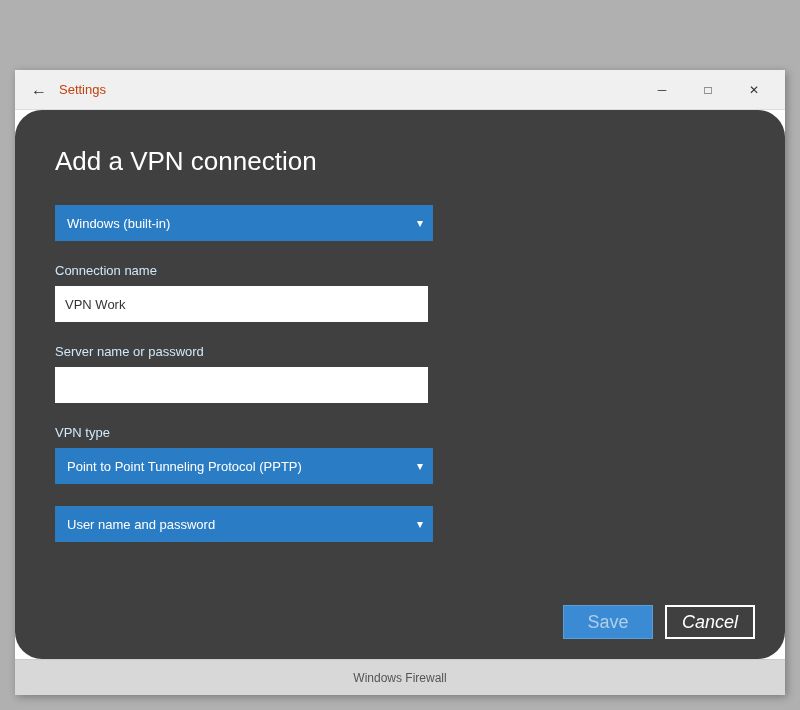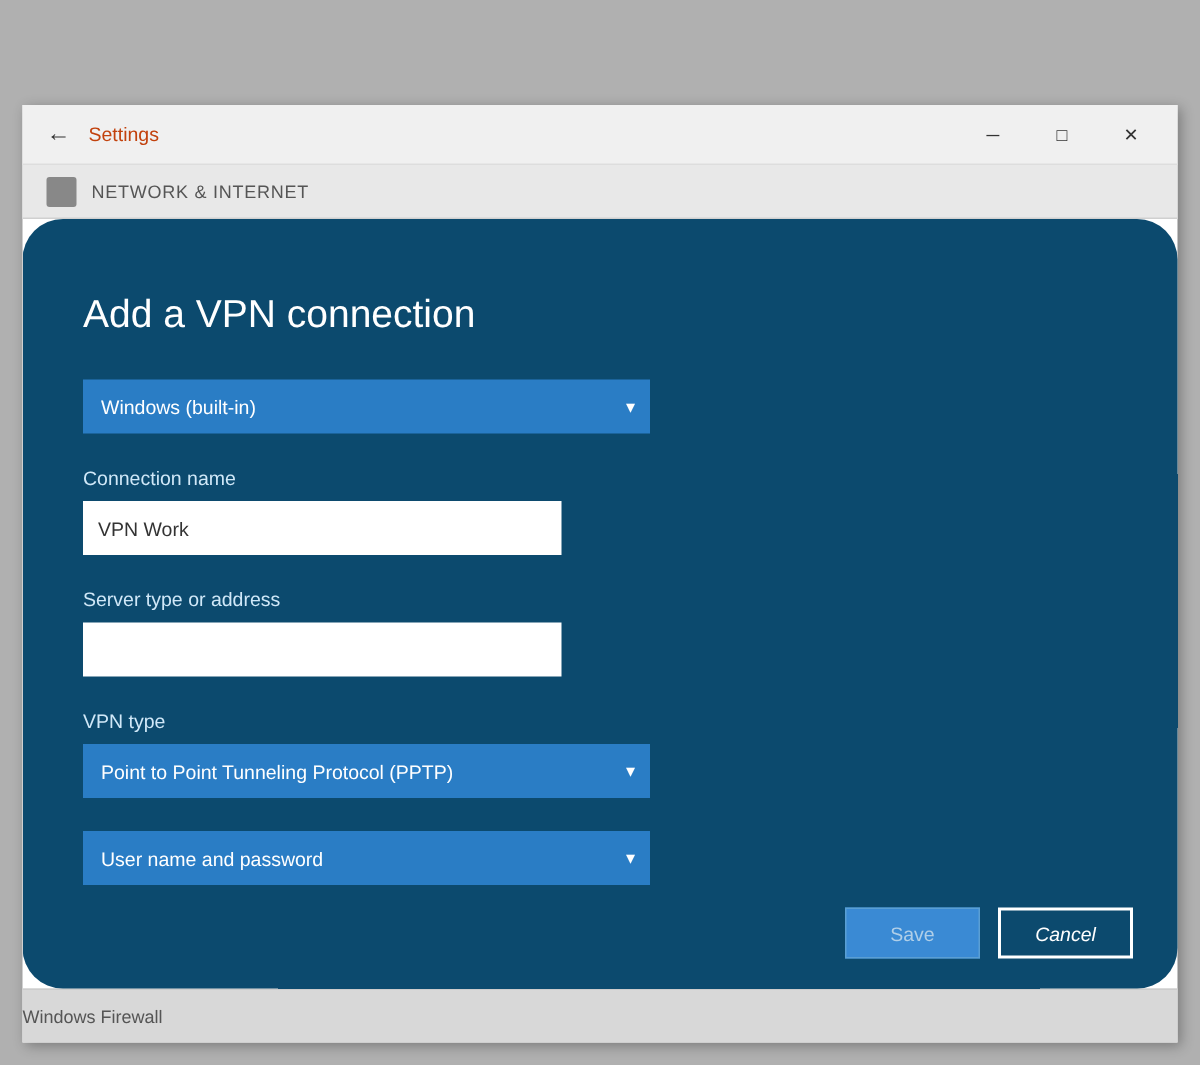--- a/index.html
+++ b/index.html
@@ -118,22 +118,22 @@
     
     .sidebar {
       width: 0;
       background: #f5f5f5;
       flex-shrink: 0;
     }
 
     
     .vpn-panel {
       flex: 1;
-      background: #0c4a6e;
-      padding: 48px 40px;
+      background: #404040;
+      padding: 36px 40px;
       overflow-y: auto;
       position: relative;
       border-radius: 27px;
     }
 
     .vpn-title {
       font-size: 26px;
       font-weight: 300;
       color: #fff;
       margin-bottom: 28px;
@@ -178,21 +178,21 @@
       position: absolute;
       right: 10px;
       top: 50%;
       transform: translateY(-50%);
       pointer-events: none;
       color: #fff;
       font-size: 12px;
     }
 
     .form-input {
-      width: 319px;
+      width: 373px;
       height: 36px;
       background: #fff;
       border: none;
       font-size: 13px;
       padding: 0 10px;
       color: #333;
       outline: none;
     }
 
     
@@ -201,21 +201,21 @@
       bottom: 20px;
       right: 30px;
       display: flex;
       gap: 12px;
     }
 
     .btn {
       width: 90px;
       height: 34px;
       border: none;
-      font-size: 13px;
+      font-size: 18px;
       cursor: pointer;
       display: flex;
       align-items: center;
       justify-content: center;
       margin-top: 24px;
     }
 
     .btn-save {
       background: #3a8ad4;
       color: #b0cfe8;
@@ -228,21 +228,21 @@
       border: 2px solid #fff;
       font-style: italic;
     }
 
     
     .bottom-strip {
       height: 36px;
       background: #d8d8d8;
       display: flex;
       align-items: center;
-      justify-content: flex-start;
+      justify-content: center;
       flex-shrink: 0;
       border-top: 1px solid #ccc;
     }
 
     .bottom-strip-text {
       font-size: 12px;
       color: #555;
     }
   </style>
 </head>
@@ -255,24 +255,20 @@
   <div class="title-bar">
     <button class="title-bar-back">←</button>
     <span class="title-bar-title">Settings</span>
     <div class="title-bar-controls">
       <button class="title-bar-btn">─</button>
       <button class="title-bar-btn">□</button>
       <button class="title-bar-btn close">✕</button>
     </div>
   </div>
 
-  <div class="header-strip">
-    <div class="header-strip-icon"></div>
-    <span class="header-strip-text">NETWORK &amp; INTERNET</span>
-  </div>
 
   <div class="content-area">
     <div class="sidebar"></div>
 
     <div class="vpn-panel">
 
       <h1 class="vpn-title">Add a VPN connection</h1>
 
       <div class="form-group">
         <div class="select-wrapper">
@@ -280,21 +276,21 @@
           <span class="select-arrow">▾</span>
         </div>
       </div>
 
       <div class="form-group">
         <label class="form-label">Connection name</label>
         <input type="text" class="form-input" value="VPN Work" style="">
       </div>
 
       <div class="form-group">
-        <label class="form-label">Server type or address</label>
+        <label class="form-label">Server name or password</label>
         <input type="text" class="form-input" value="" style="">
       </div>
 
       <div class="form-group">
         <label class="form-label">VPN type</label>
         <div class="select-wrapper">
           <select><option>Point to Point Tunneling Protocol (PPTP)</option><option>L2TP/IPsec with certificate</option><option>L2TP/IPsec with pre-shared key</option><option>SSTP</option><option>IKEv2</option><option>Automatic</option></select>
           <span class="select-arrow">▾</span>
         </div>
       </div>

